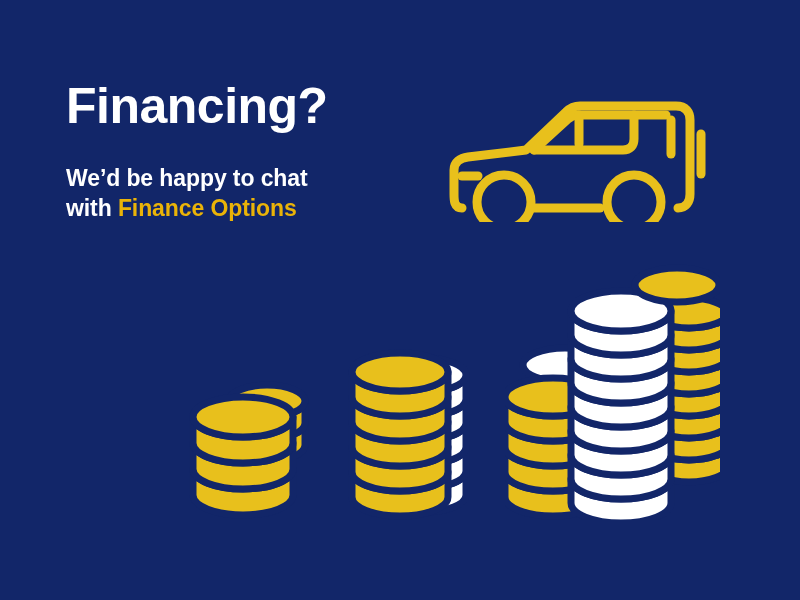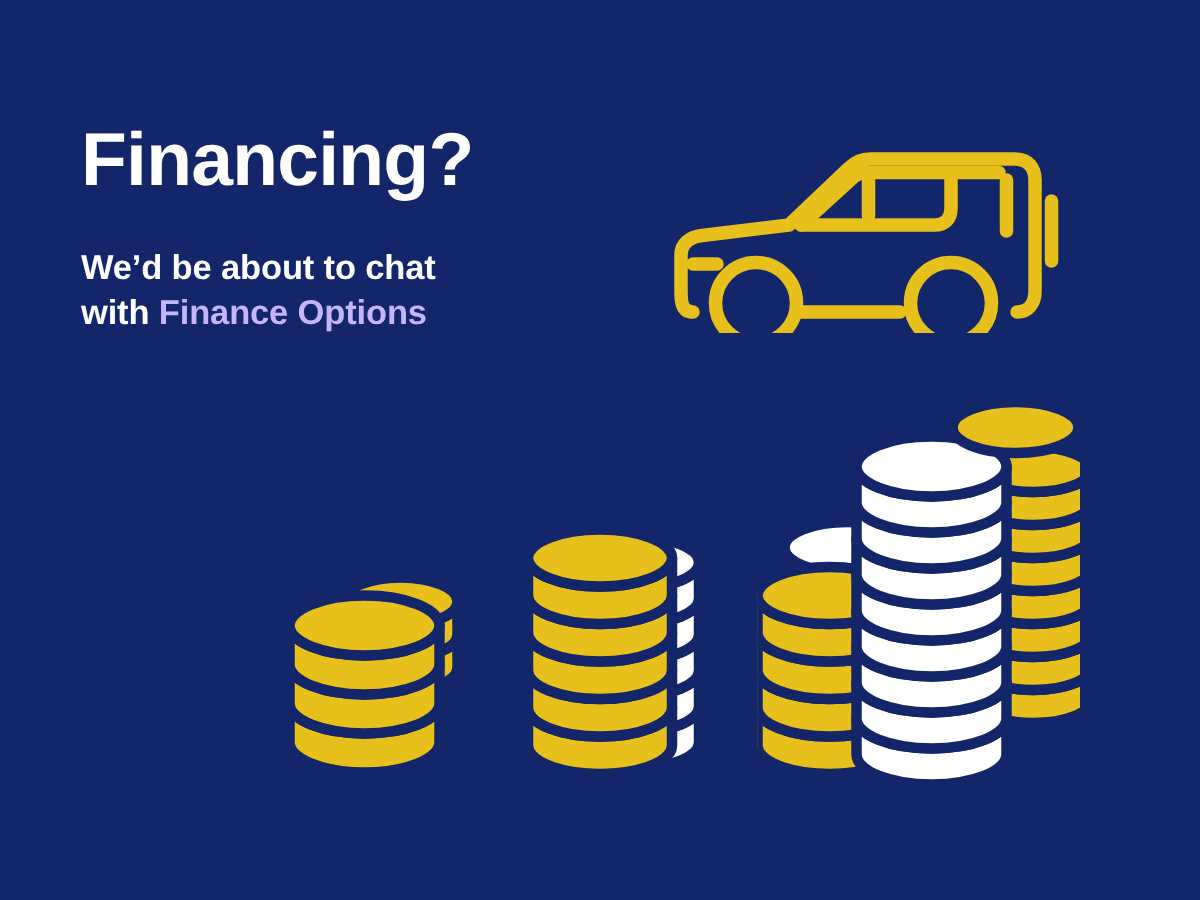--- a/index.html
+++ b/index.html
@@ -13,42 +13,42 @@
     height: 600px;
     background: #122669;
     overflow: hidden;
     font-family: "Liberation Sans", sans-serif;
     -webkit-font-smoothing: antialiased;
   }
 
   
   #text-block {
     position: absolute;
-    left: 54px;
+    left: 66px;
     top: 80px;
     width: 340px;
   }
   #headline {
     font-size: 50px;
     font-weight: bold;
     color: #ffffff;
     letter-spacing: -0.5px;
     line-height: 1.05;
     margin: 0;
   }
   #subhead {
     margin: 0;
     padding-top: 30px;
     font-size: 23px;
     font-weight: bold;
     color: #ffffff;
     line-height: 1.33;
     letter-spacing: -0.1px;
   }
-  .gold-text { color: #c4b5fd; }
+  .gold-text { color: #eab308; }
 
   
   #car-illustration {
     position: absolute;
     left: 448px;
     top: 82px;
     width: 260px;
     height: 140px;
   }
 
@@ -65,21 +65,21 @@
   #coin-group-middle { left: 348px; top: 0px;  width: 145px; height: 265px; }
   #coin-group-right  { left: 505px; top: 0px;  width: 215px; height: 265px; }
 </style>
 </head>
 <body>
 
 <div id="stage">
 
   <div id="text-block">
     <h1 id="headline">Financing?</h1>
-    <p id="subhead"><span>We’d be about to chat</span><br><span>with </span><span class="gold-text">Finance Options</span><br></p>
+    <p id="subhead"><span>We’d be happy to chat</span><br><span>with </span><span class="gold-text">Finance Options</span><br></p>
   </div>
 
   <svg id="car-illustration" viewBox="0 0 260 140">
     <g fill="none" stroke="#e8c01c" stroke-width="9" stroke-linecap="round" stroke-linejoin="round">
 
       <path d="M14 126
                C 6 126 6 118 6 112
                L 6 88
                C 6 80 12 76 20 75
                L 78 68

